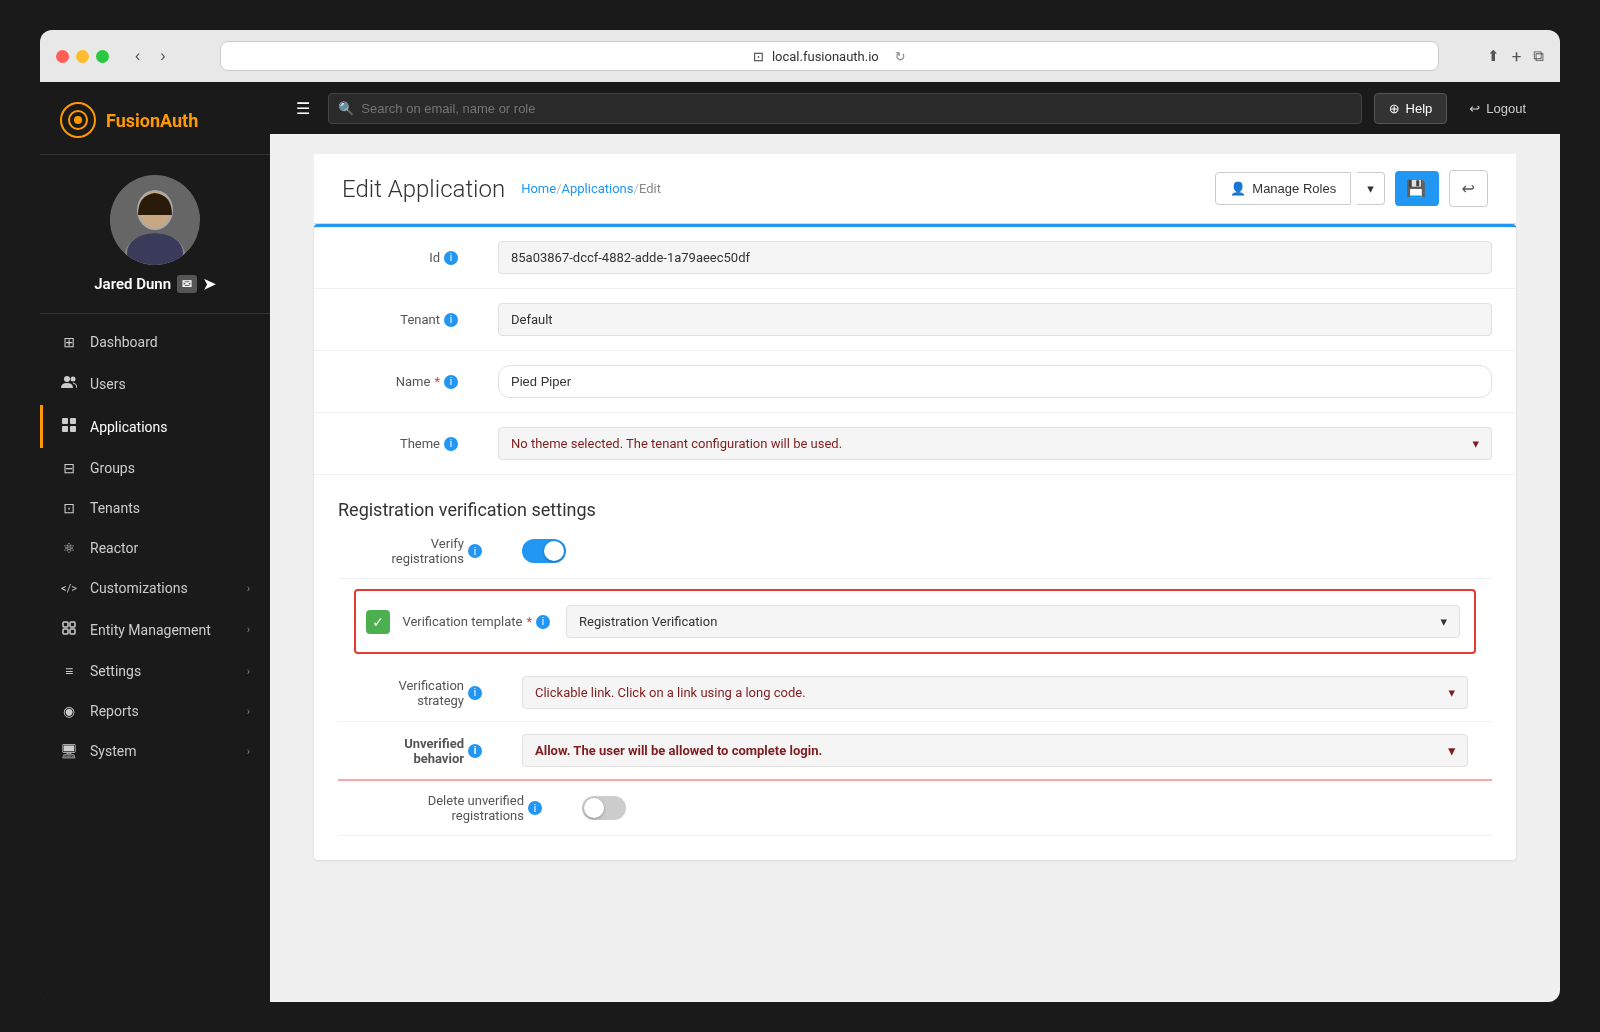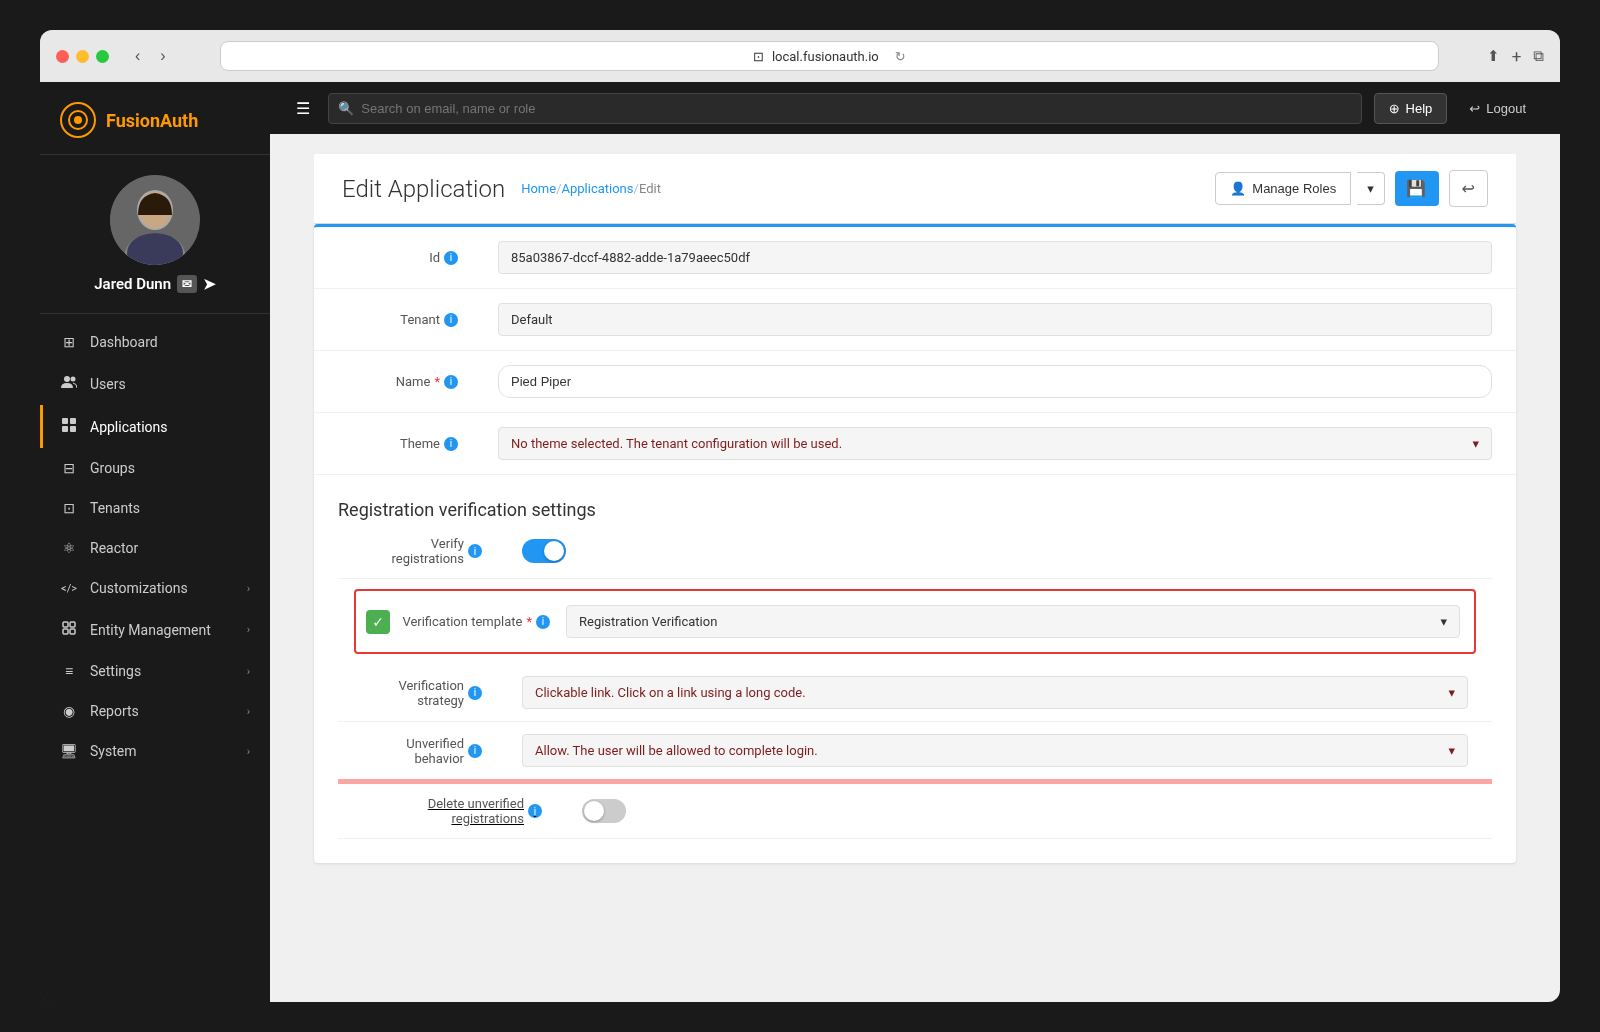--- a/index.html
+++ b/index.html
@@ -357,32 +357,32 @@
               <div class="form-label">
                 <span>Verification strategy</span>
                 <span class="info-icon">i</span>
               </div>
               <div class="form-select">
                 <span>Clickable link. Click on a link using a long code.</span>
                 <span>▾</span>
               </div>
             </div>
 
-            <div class="form-field" style="border-bottom: 5px solid #fca5a5; padding: 12px 24px;">
+            <div class="form-field" style="border-bottom: 2px solid #fca5a5; padding: 12px 24px; font-weight: bold;">
               <div class="form-label">
                 <span>Unverified behavior</span>
                 <span class="info-icon">i</span>
               </div>
               <div class="form-select">
                 <span>Allow. The user will be allowed to complete login.</span>
                 <span>▾</span>
               </div>
             </div>
 
-            <div class="form-field" style="padding: 12px 24px; text-decoration: underline;">
+            <div class="form-field" style="padding: 12px 24px;">
               <div class="form-label" style="width: 180px;">
                 <span>Delete unverified registrations</span>
                 <span class="info-icon">i</span>
               </div>
               <div class="toggle-container">
                 <div class="toggle toggle-off">
                   <div class="toggle-knob"></div>
                 </div>
               </div>
             </div>

